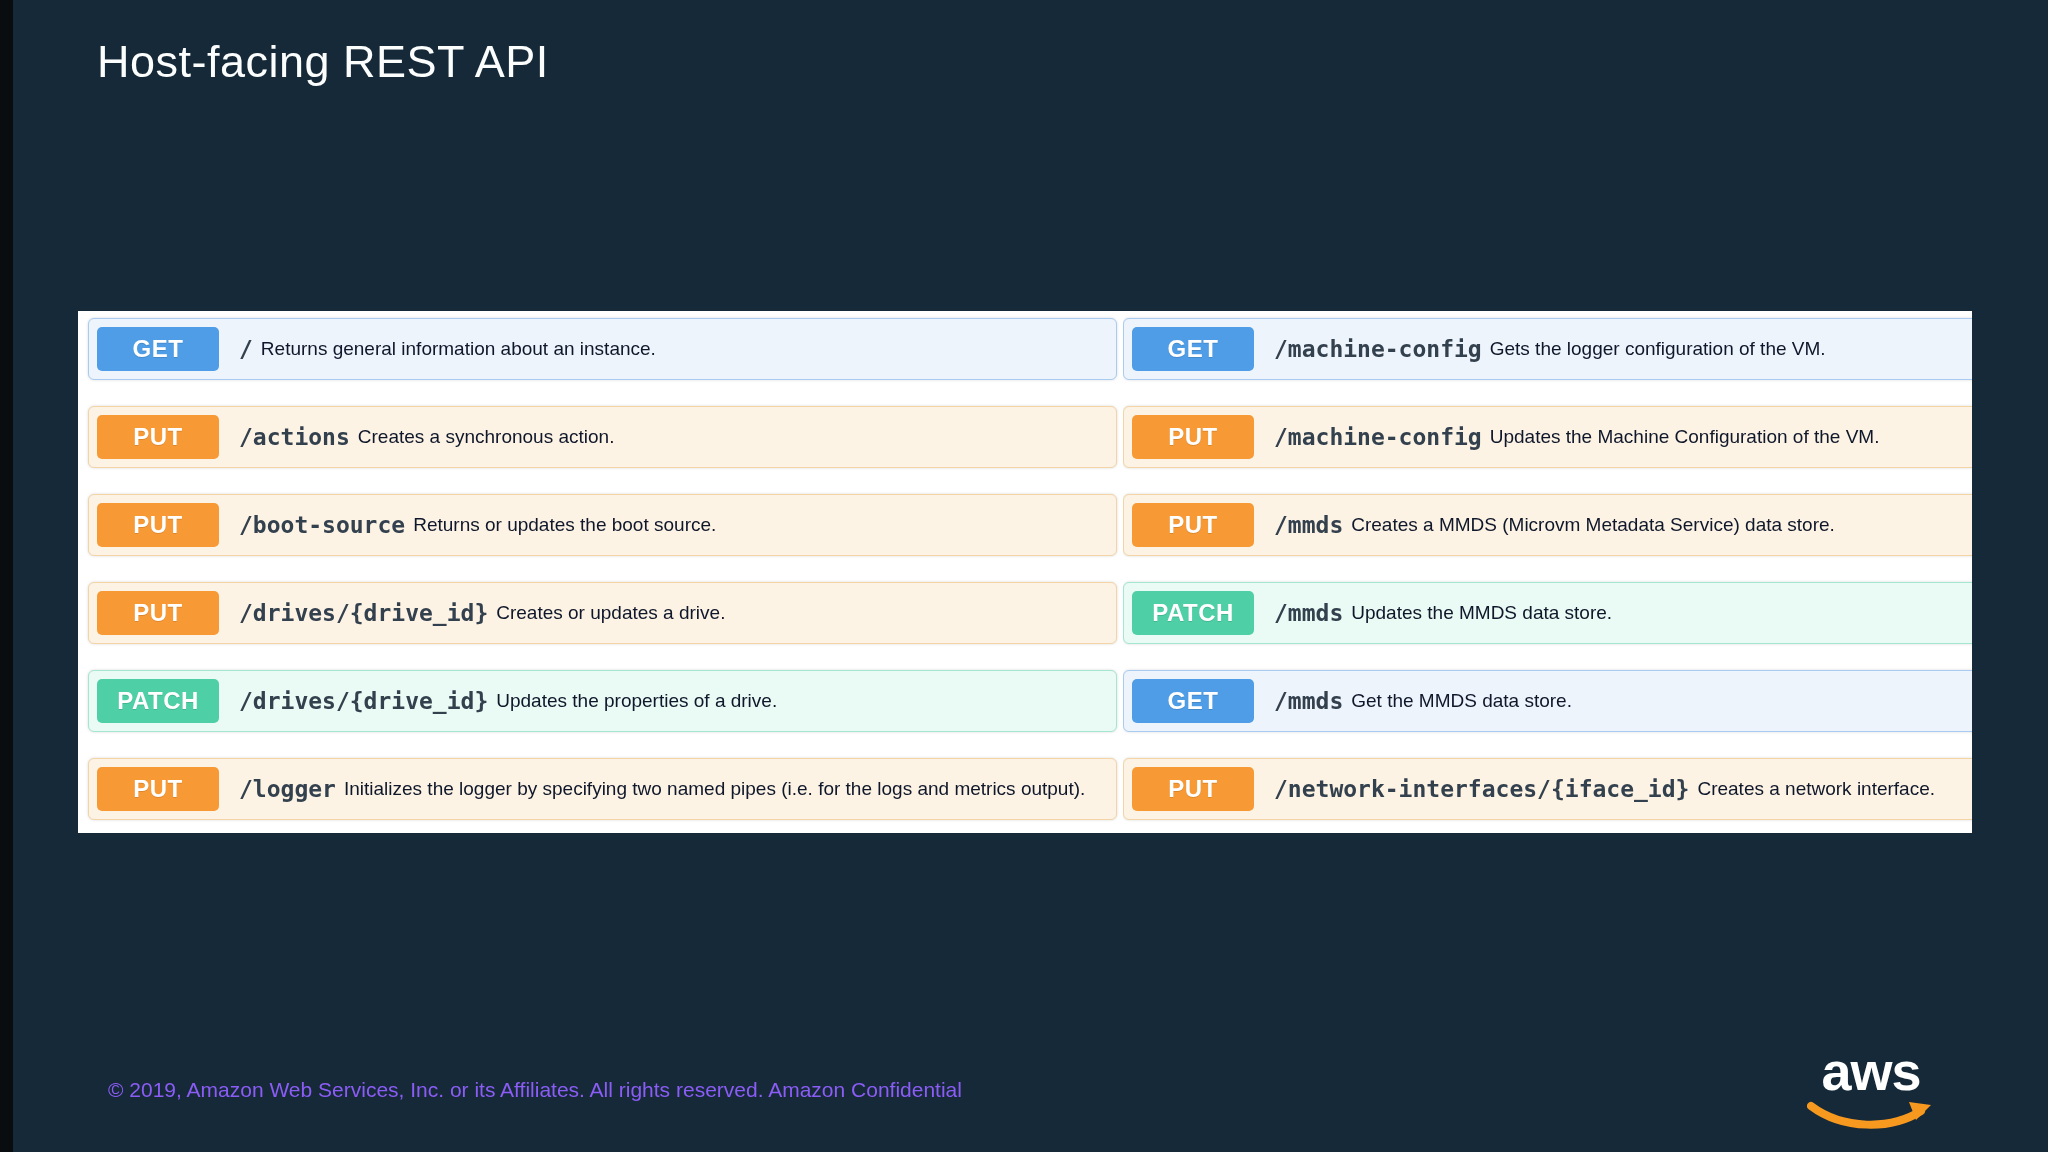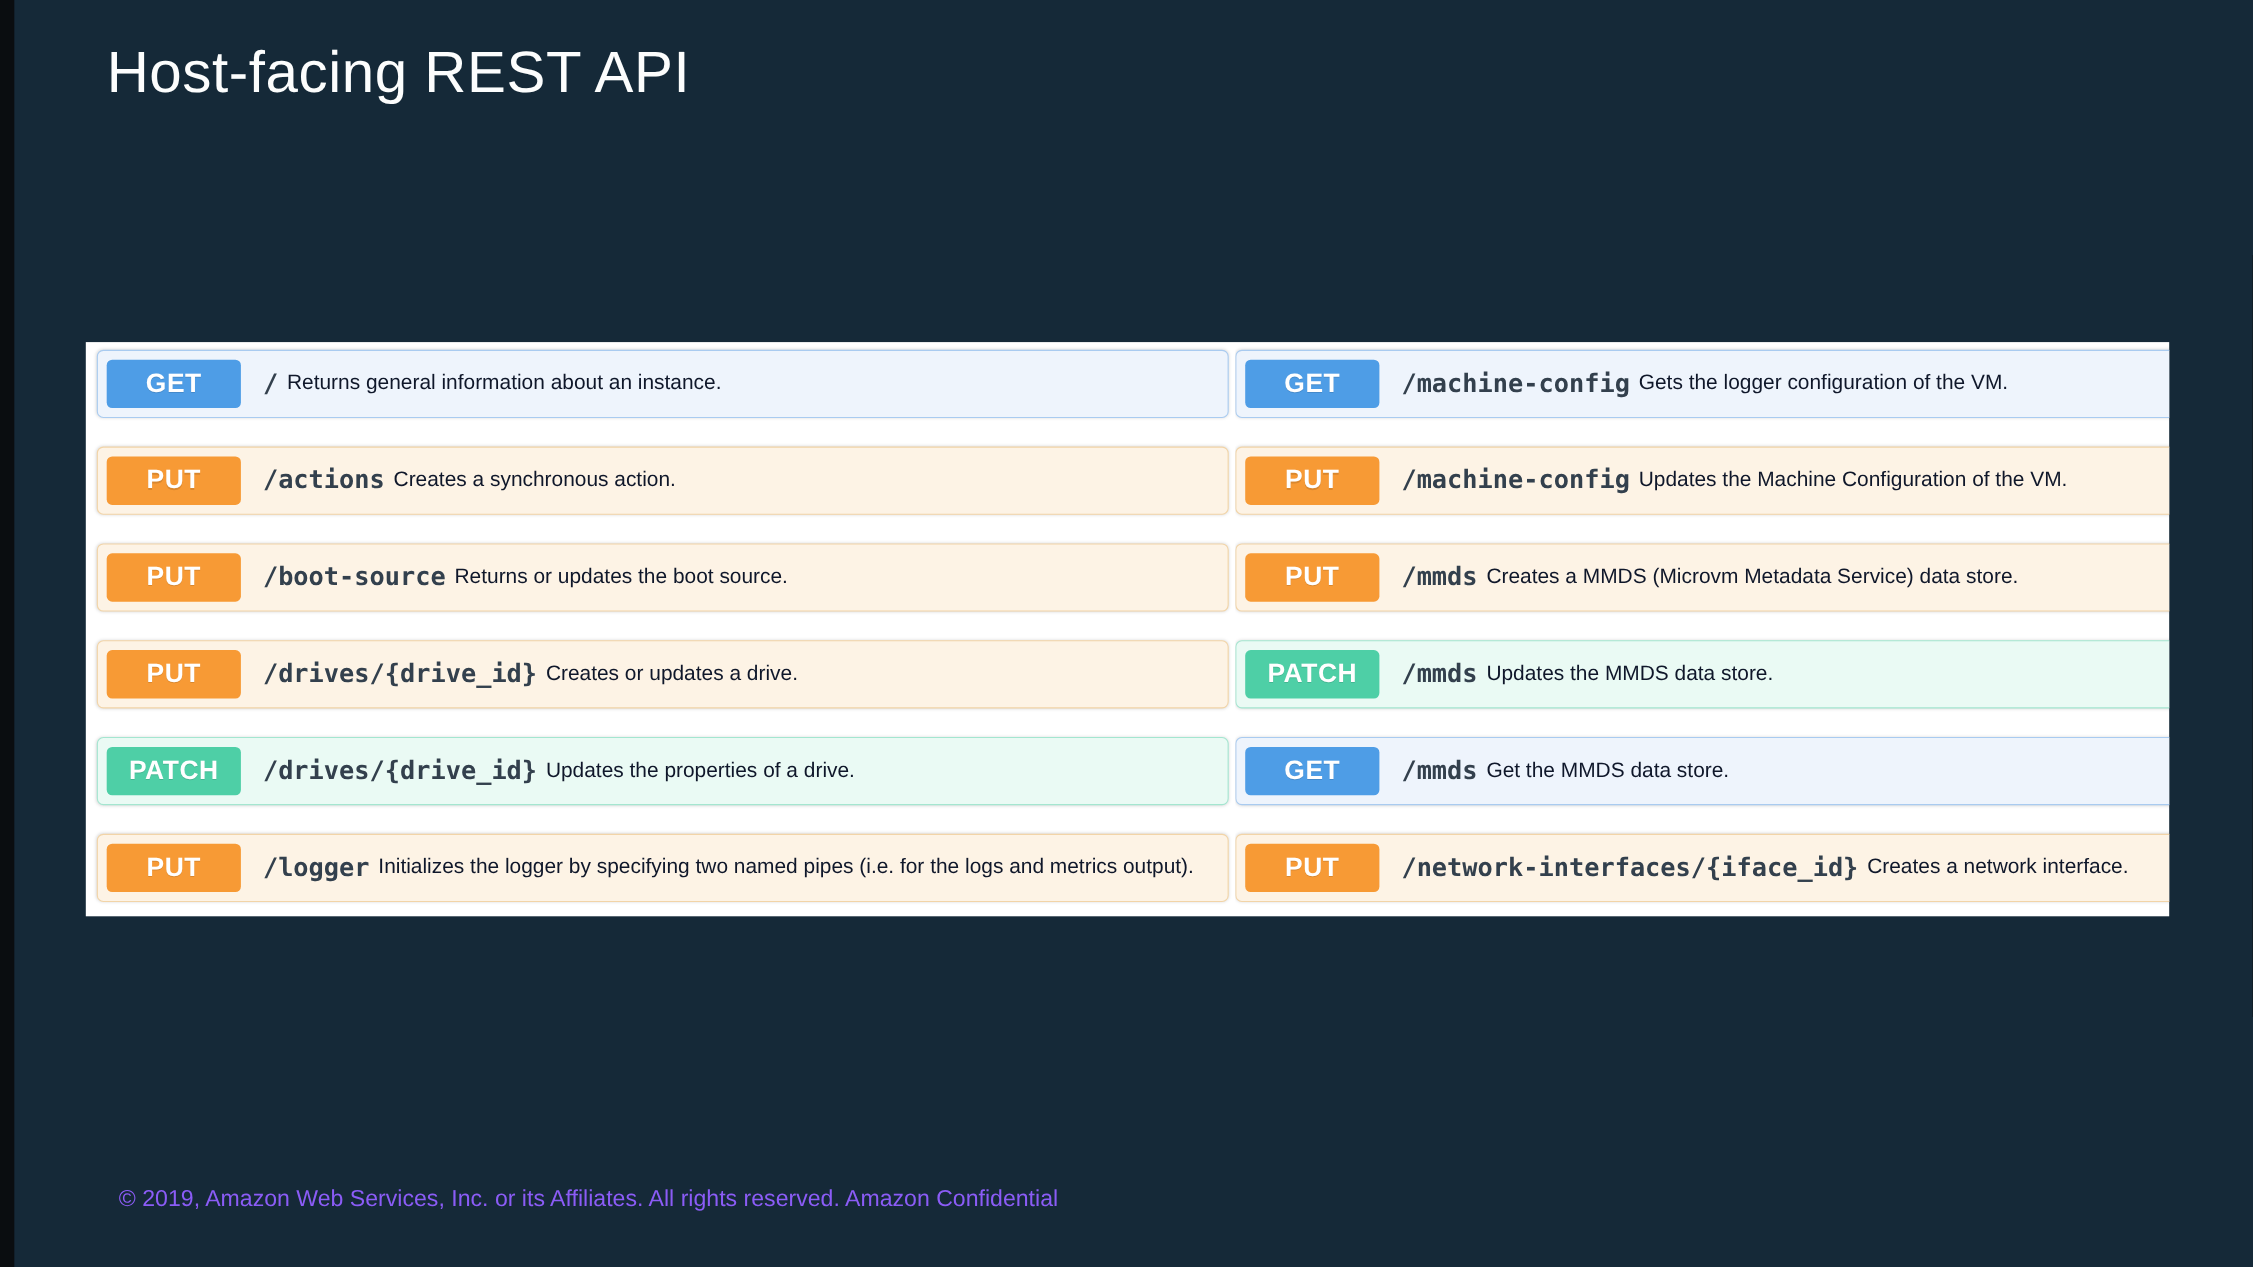--- a/index.html
+++ b/index.html
@@ -2,21 +2,21 @@
 <html><head>
 <meta charset="utf-8">
 <style>
   html,body{margin:0;padding:0;background:#0a0d10;}
   .slide{
     position:relative;width:2048px;height:1152px;overflow:hidden;
     background:#152938;font-family:"Liberation Sans",sans-serif;
   }
   .edge-strip{position:absolute;left:0;top:0;width:13px;height:100%;background:#0a0d10;}
   .title{
-    position:absolute;left:97px;top:36px;color:#fcfdfd;font-size:53px;
+    position:absolute;left:97px;top:36px;color:#fcfdfd;font-size:45px;
     font-weight:400;letter-spacing:0.5px;
   }
   .panel{
     position:absolute;left:78px;top:311px;width:1894px;height:522px;
     background:#ffffff;
   }
   .api-col{position:absolute;top:0;height:100%;}
   .api-col-left{left:10px;width:1029px;}
   .api-col-right{left:1045px;width:849px;overflow:hidden;}
   .api-row{
@@ -120,13 +120,20 @@
         <div class="api-row" style="background: rgb(253, 243, 229); border-color: rgb(242, 212, 167);">
           <span class="badge" style="background: rgb(247, 154, 53);">PUT</span>
           <span class="path">/network-interfaces/{iface_id}</span>
           <span class="desc">Creates a network interface.</span>
         </div>
       </div>
   </div>
 
   <div class="footer">© 2019, Amazon Web Services, Inc. or its Affiliates. All rights reserved. Amazon Confidential</div>
 
+  <div class="aws-logo">
+    <div class="aws-text">aws</div>
+    <svg width="128" height="34" viewBox="0 0 128 34">
+      <path d="M4 6 C 36 30, 84 30, 114 11" fill="none" stroke="#f7981f" stroke-width="8" stroke-linecap="round"></path>
+      <path d="M102 2 L 124 5 L 109 20 Z" fill="#f7981f"></path>
+    </svg>
+  </div>
 </div>
 
 </body></html>

